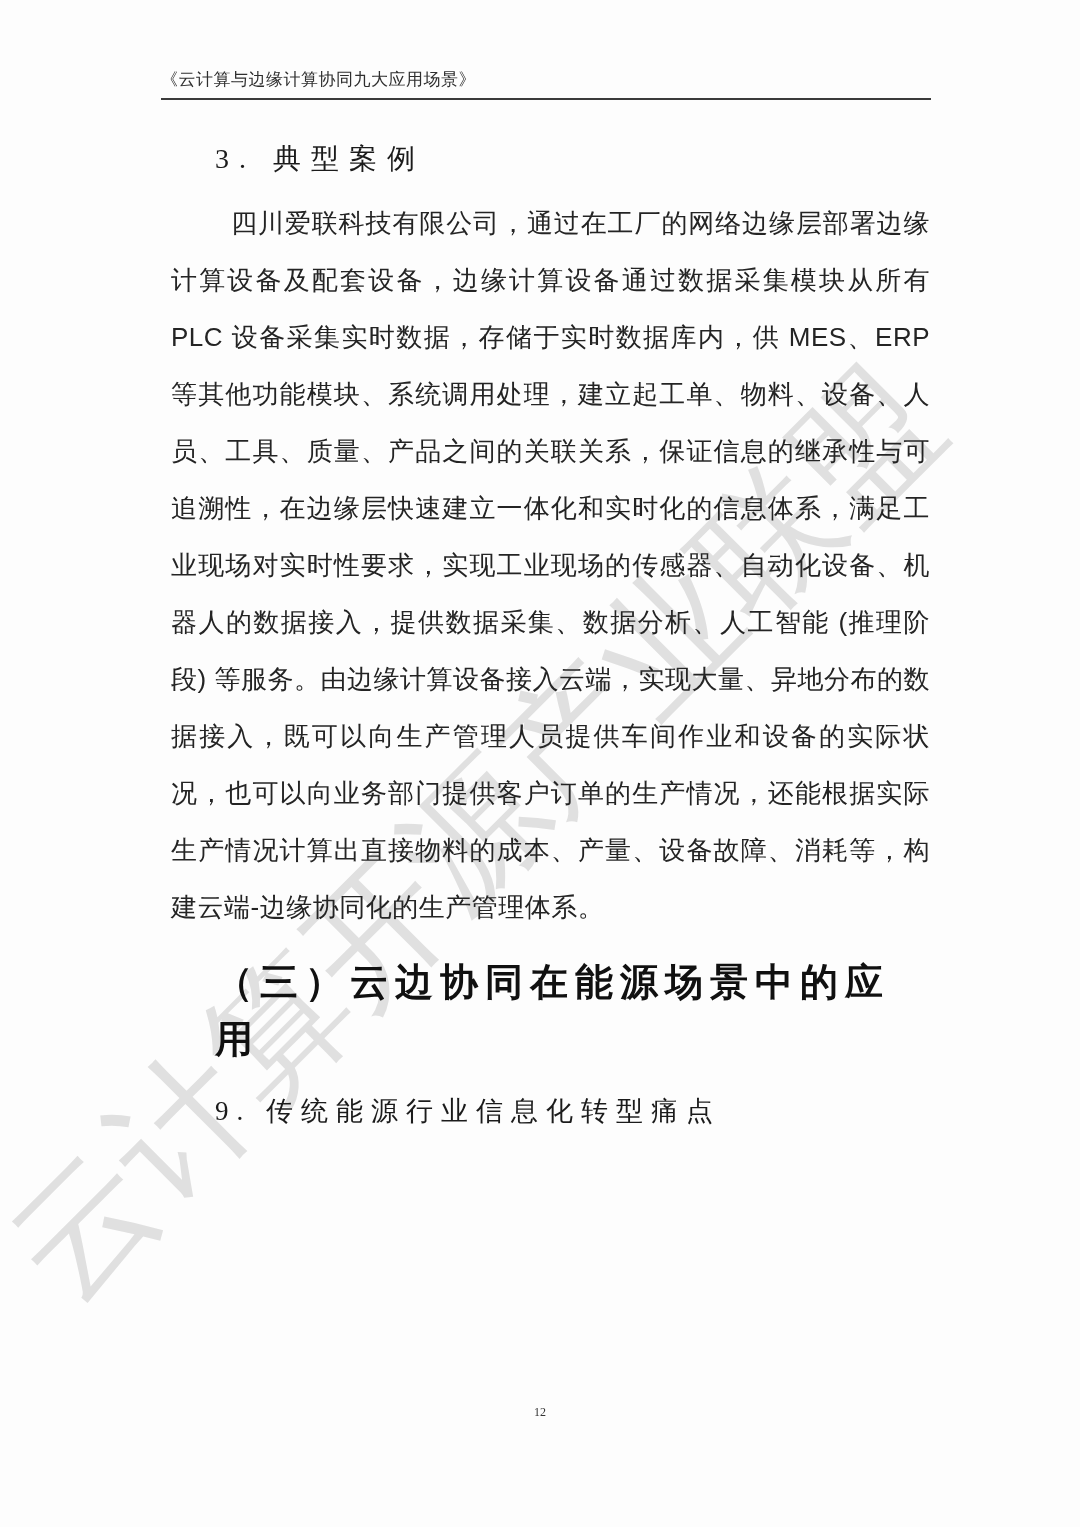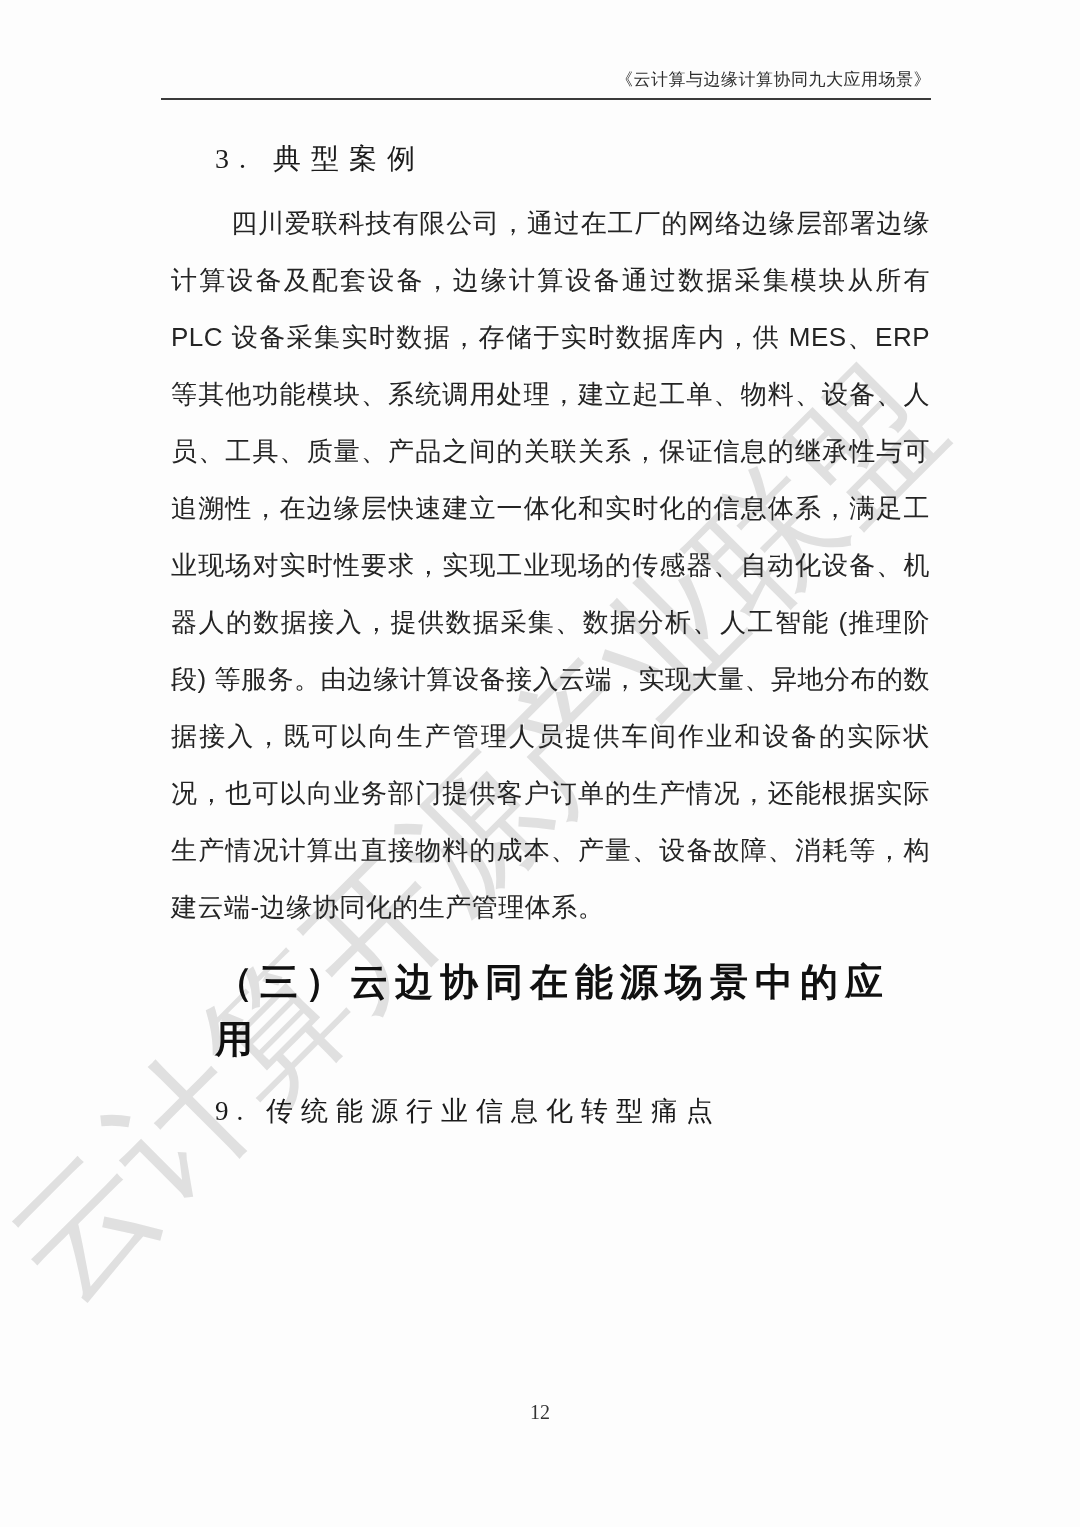--- a/index.html
+++ b/index.html
@@ -29,21 +29,21 @@
     z-index: 0;
     pointer-events: none;
   }
   .page-header {
     position: absolute;
     left: 161px;
     width: 770px;
     top: 70px;
     padding-bottom: 8px;
     border-bottom: 2px solid #3b3b3b;
-    text-align: right;
+    text-align: left;
     z-index: 1;
   }
   .header-title {
     font-family: "Liberation Serif", serif;
     font-size: 17px;
     line-height: 20px;
     color: #2e2e2e;
     letter-spacing: 0.5px;
   }
   .content {
@@ -88,21 +88,21 @@
     color: #1b1b1b;
     margin: 15px 0 0 60px;
   }
   .page-footer {
     position: absolute;
     left: 0;
     width: 100%;
     top: 1398px;
     text-align: center;
     font-family: "Liberation Serif", serif;
-    font-size: 20px;
+    font-size: 12px;
     line-height: 28px;
     color: #333333;
     z-index: 1;
   }
 </style>
 </head>
 <body>
 
 <div class="page">
 

